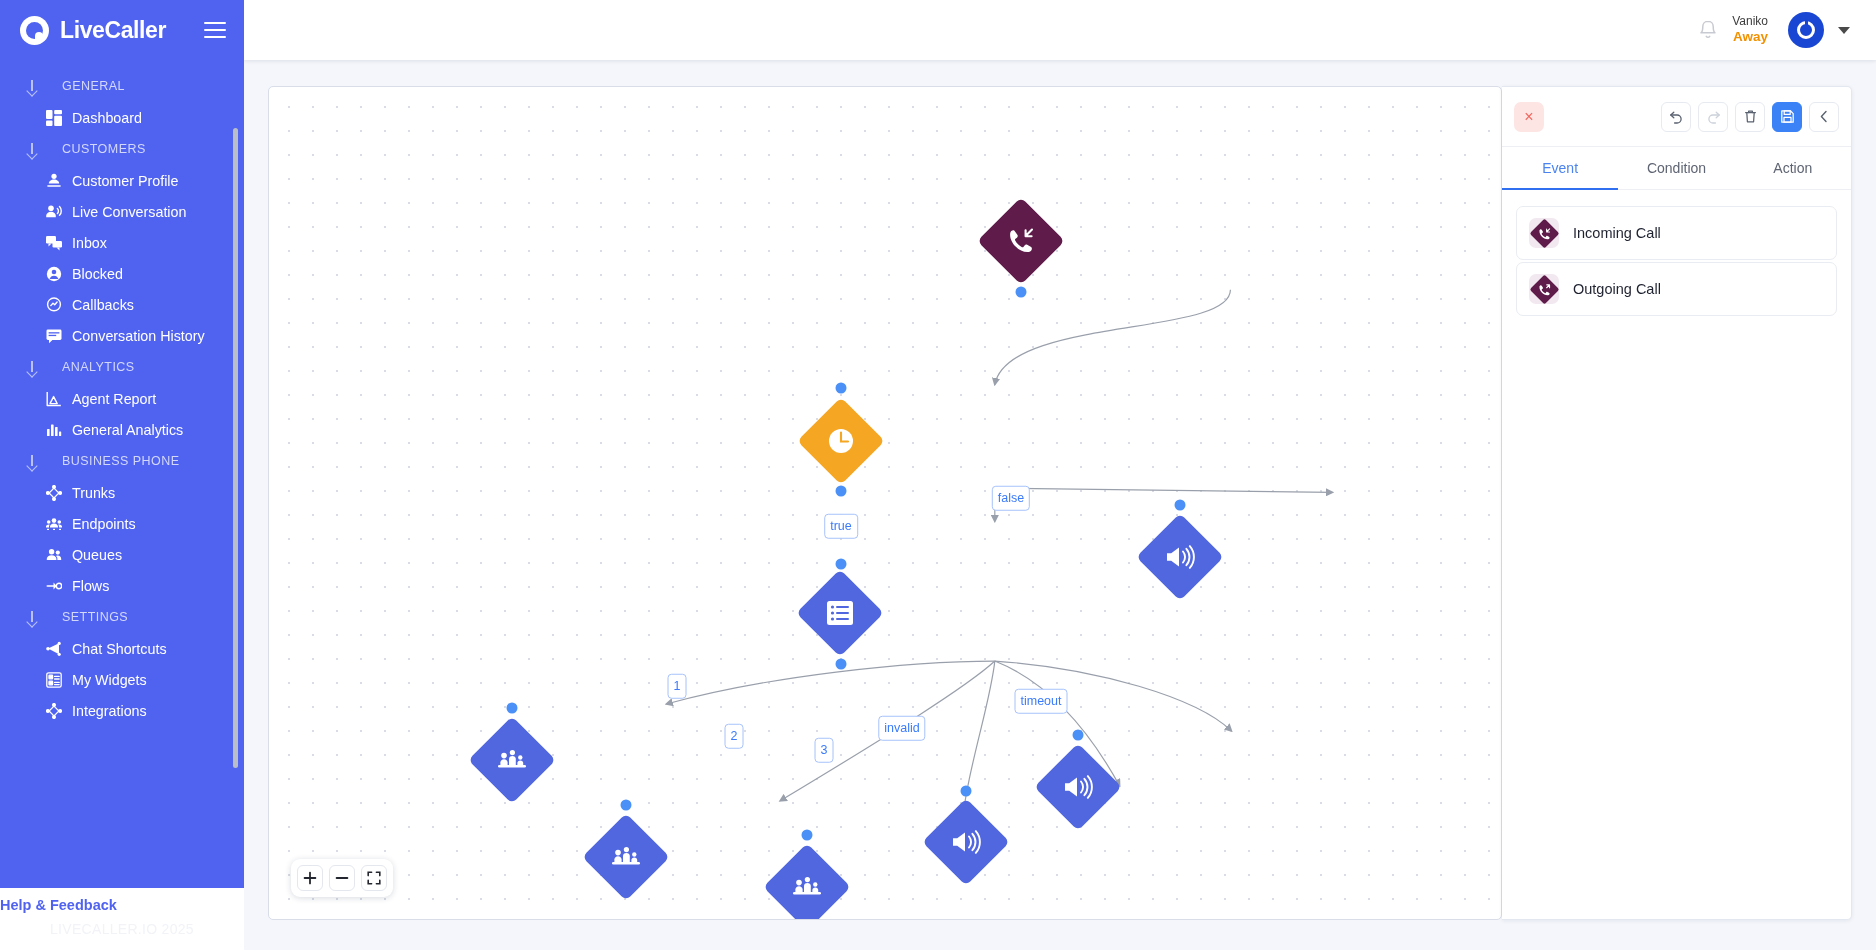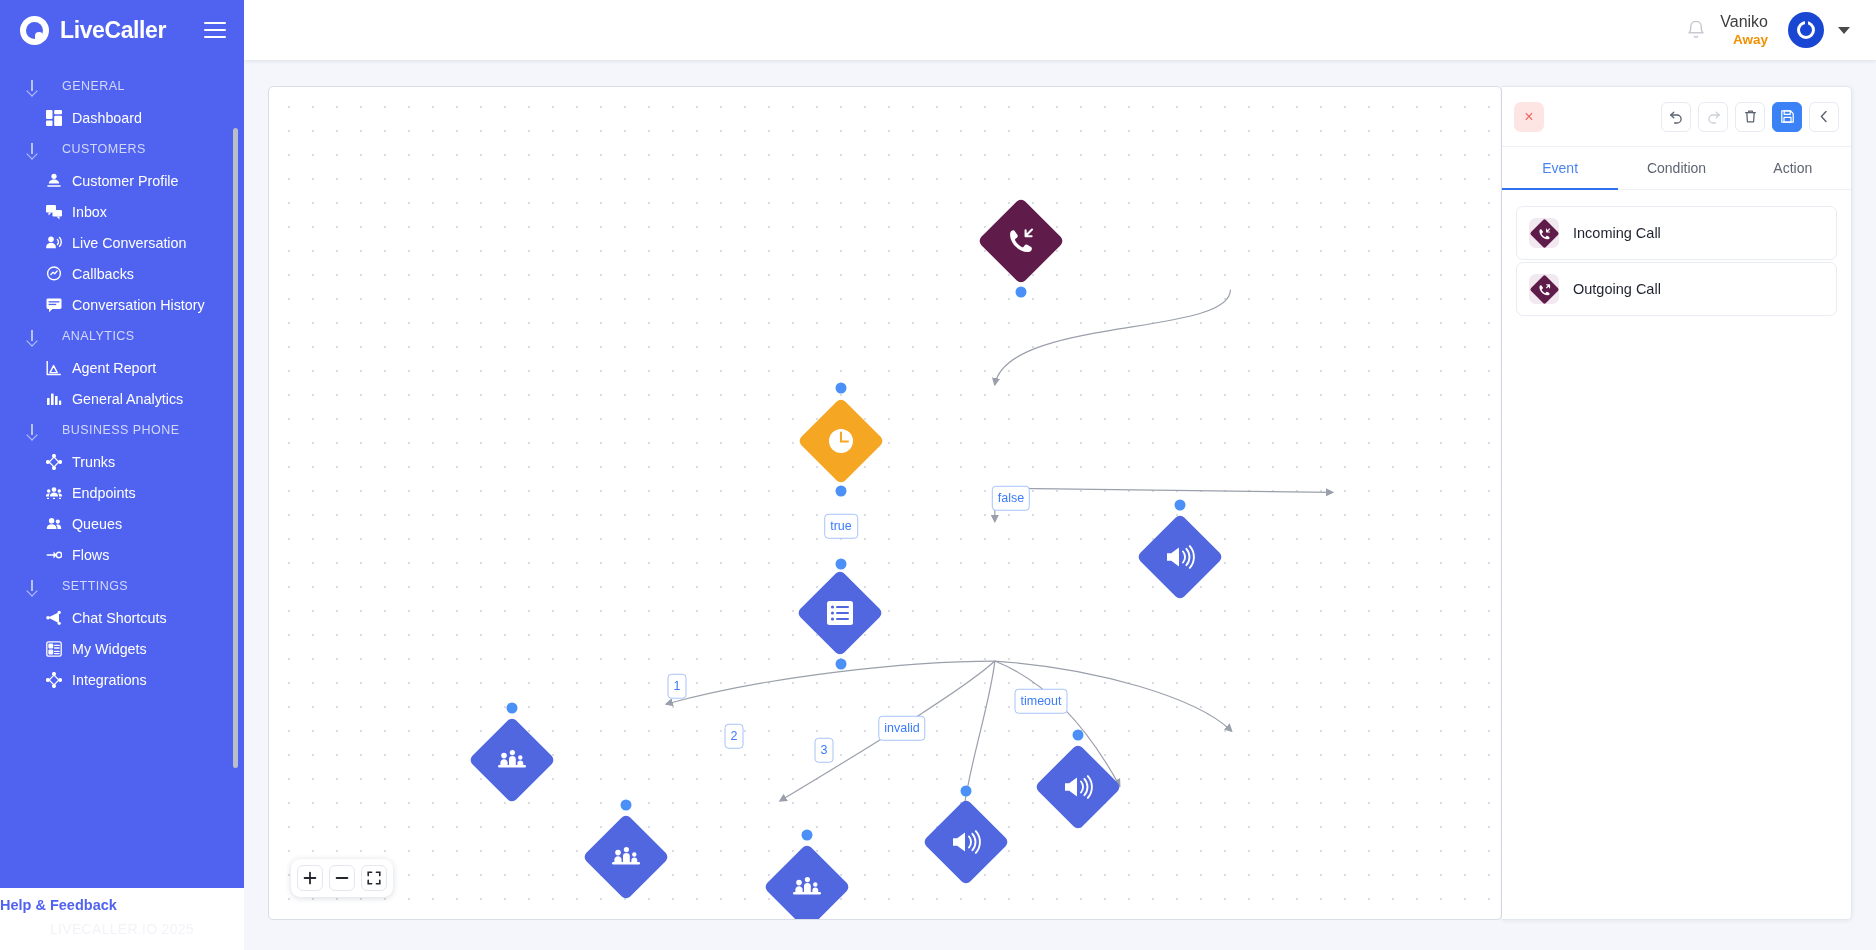--- a/index.html
+++ b/index.html
@@ -101,21 +101,21 @@
   
   #header {
     position: absolute; left: 244px; top: 0;
     width: 1632px; height: 60px; background: #fff;
     box-shadow: 0 1px 4px rgba(17,24,60,.10);
     display: flex; align-items: center; justify-content: flex-end;
     padding-right: 26px; gap: 14px; z-index: 30;
   }
   #bell { width: 20px; height: 22px; position: relative; opacity:.75; cursor:pointer; }
   #user-block { text-align: right; line-height: 1.25; margin-right: 6px; }
-  #user-name { color: #3d3d3d; font-size: 16px; }
+  #user-name { color: #3d3d3d; font-size: 12px; }
   #user-status { color: #f29100; font-size: 13.5px; font-weight: bold; }
   #avatar {
     width: 36px; height: 36px; border-radius: 50%;
     background: #1946d2; position: relative; cursor: pointer;
   }
   #avatar::before {
     content:""; position:absolute; left:9px; top:9px; width:18px; height:18px;
     border-radius:50%; border:3px solid #fff; box-sizing:border-box;
   }
   #avatar::after {
@@ -286,38 +286,48 @@
               <circle cx="8" cy="3.3" r="2.6"></circle>
               <path d="M8 6.4c-3 0-5.2 1.9-5.2 4.1h10.4C13.2 8.3 11 6.4 8 6.4z"></path>
               <rect x="1.2" y="12.2" width="13.6" height="1.5" rx=".7"></rect>
             </svg>
         </span>
         <span>Customer Profile</span>
       </div>
       <div class="nav-item">
         <span class="ic">
           <svg width="16" height="16" viewBox="0 0 16 16" fill="#fff">
+              <circle cx="5" cy="4.3" r="2.8"></circle>
+              <path d="M5 7.8c-2.7 0-4.8 1.8-4.8 3.9v1.6h9.6v-1.6C9.8 9.6 7.7 7.8 5 7.8z"></path>
+              <path d="M11.4 4.4a3.6 3.6 0 0 1 0 5.1" stroke="#fff" stroke-width="1.4" fill="none" stroke-linecap="round"></path>
+              <path d="M13.5 2.6a6.2 6.2 0 0 1 0 8.7" stroke="#fff" stroke-width="1.4" fill="none" stroke-linecap="round"></path>
+            </svg>
+        </span>
+        <span>Live Conversation</span>
+      </div>
+      <div class="nav-item">
+        <span class="ic">
+          <svg width="16" height="16" viewBox="0 0 16 16" fill="#fff">
               <rect x="0" y="1" width="10" height="7.5" rx="1.2"></rect>
               <path d="M2.5 8.5h3l-3 3z"></path>
               <rect x="6.5" y="6" width="9.5" height="6.5" rx="1.2"></rect>
               <path d="M13.5 12.5h-3l3 3z"></path>
             </svg>
         </span>
         <span>Inbox</span>
       </div>
       <div class="nav-item">
         <span class="ic">
-          <svg width="16" height="16" viewBox="0 0 16 16" fill="#fff">
-              <circle cx="5" cy="4.3" r="2.8"></circle>
-              <path d="M5 7.8c-2.7 0-4.8 1.8-4.8 3.9v1.6h9.6v-1.6C9.8 9.6 7.7 7.8 5 7.8z"></path>
-              <path d="M11.4 4.4a3.6 3.6 0 0 1 0 5.1" stroke="#fff" stroke-width="1.4" fill="none" stroke-linecap="round"></path>
-              <path d="M13.5 2.6a6.2 6.2 0 0 1 0 8.7" stroke="#fff" stroke-width="1.4" fill="none" stroke-linecap="round"></path>
-            </svg>
-        </span>
-        <span>Live Conversation</span>
+          <svg width="16" height="16" viewBox="0 0 16 16">
+              <circle cx="8" cy="8" r="7.2" fill="#fff"></circle>
+              <circle cx="8" cy="6" r="2.3" fill="#5063f0"></circle>
+              <path d="M3.6 13c.6-2.1 2.3-3.3 4.4-3.3s3.8 1.2 4.4 3.3" fill="#5063f0"></path>
+            </svg>
+        </span>
+        <span>Blocked</span>
       </div>
       <div class="nav-item">
         <span class="ic">
           <svg width="16" height="16" viewBox="0 0 16 16" fill="none" stroke="#fff" stroke-width="1.4">
               <circle cx="8" cy="7.4" r="6.4"></circle>
               <path d="M4.8 8.6l2.2-2.4 1.7 1.5 2.4-2.7" stroke-linecap="round" stroke-linejoin="round"></path>
             </svg>
         </span>
         <span>Callbacks</span>
       </div>

